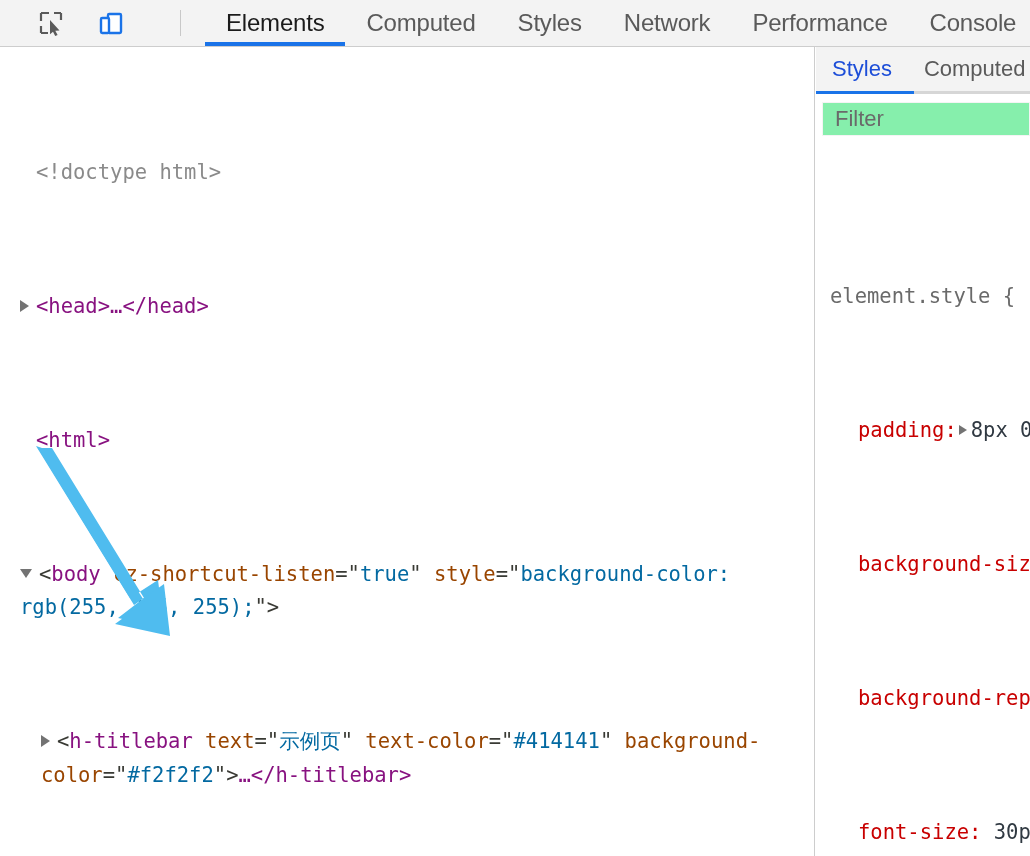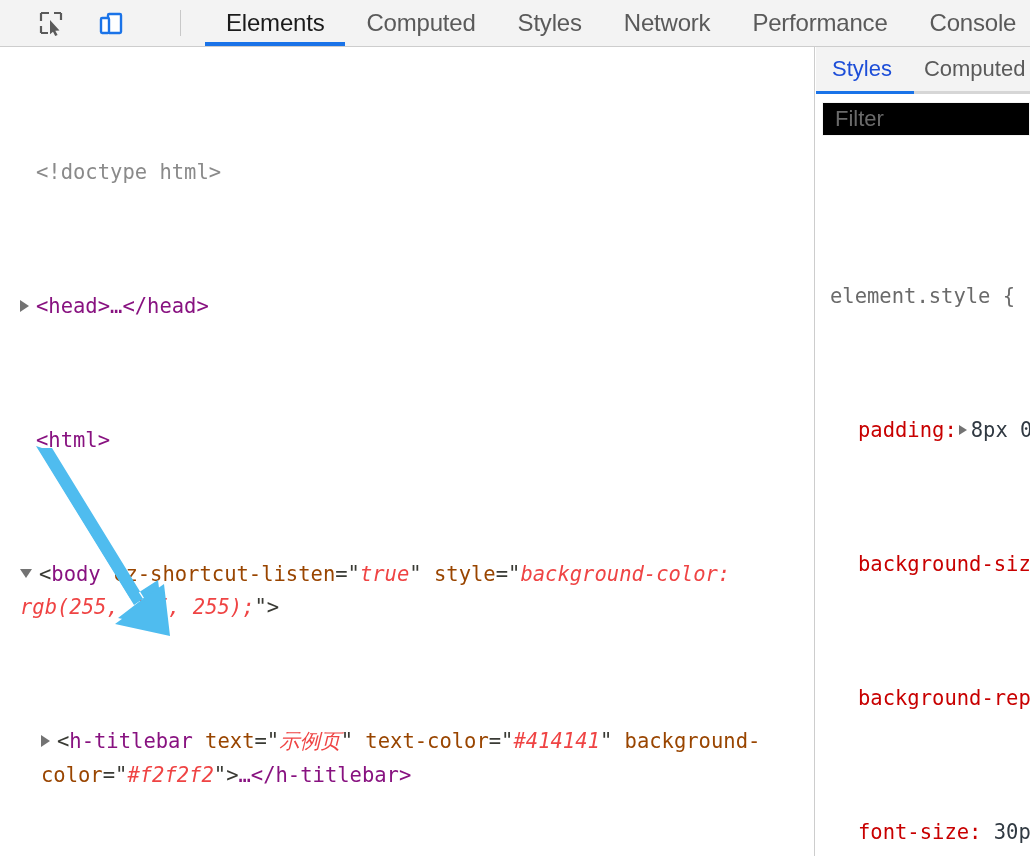--- a/index.html
+++ b/index.html
@@ -106,21 +106,21 @@
     border-left: 6px solid transparent;
     border-right: 6px solid transparent;
     border-top: 9px solid #737373;
     border-bottom: 0;
     vertical-align: 3px;
   }
   .tw-sp { display: inline-block; width: 16px; }
 
   .tag   { color: #881280; }
   .attr  { color: #994500; }
-  .val   { color: #ef4444; font-style: italic; }
+  .val   { color: #0369a1; }
   .punct { color: #393a34; }
   .doctype { color: #8a8a8a; }
 
   
   .st-tabs {
     display: flex; align-items: stretch;
     height: 47px; background: #f3f3f3;
     border-bottom: 3px solid #d6d6d6;
     position: relative;
   }
@@ -129,21 +129,21 @@
     padding: 0 16px; font-size: 22px; color: #5a5a5a;
     white-space: nowrap; cursor: pointer;
   }
   .st-tab.active { color: #1d4ed8; }
   .st-tab.active::after {
     content: ""; position: absolute; left: 0; bottom: -3px;
     width: 98px; height: 3px; background: #1a73e8;
   }
   .st-filter-row { padding: 8px 0 6px 6px; background: #ffffff; }
   .st-filter {
-    height: 34px; background: #000000;
+    height: 34px; background: #86efac;
     border: 1px solid #f4f4f4;
     display: flex; align-items: center;
     padding-left: 12px;
     font-size: 22px; color: #6a6a6a;
     font-family: "Liberation Sans", sans-serif;
   }
   .st-rules {
     font-family: "DejaVu Sans Mono", "Liberation Mono", monospace;
     font-size: 20.5px; line-height: 33.5px;
     color: #303942; padding-top: 4px;

